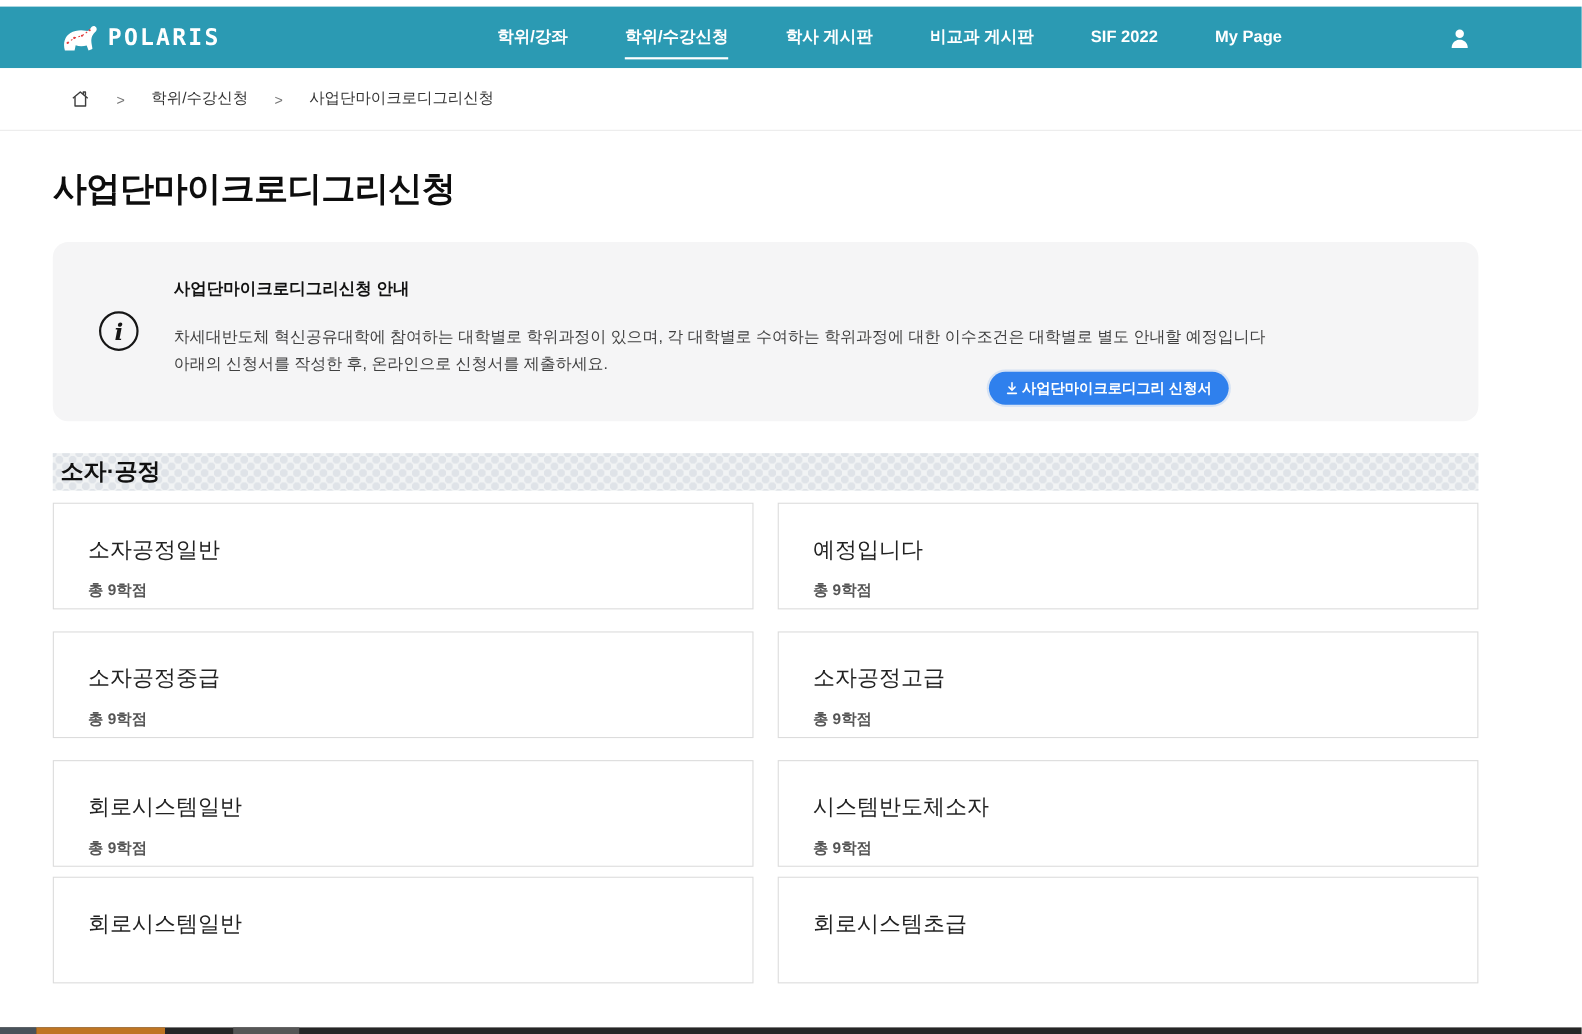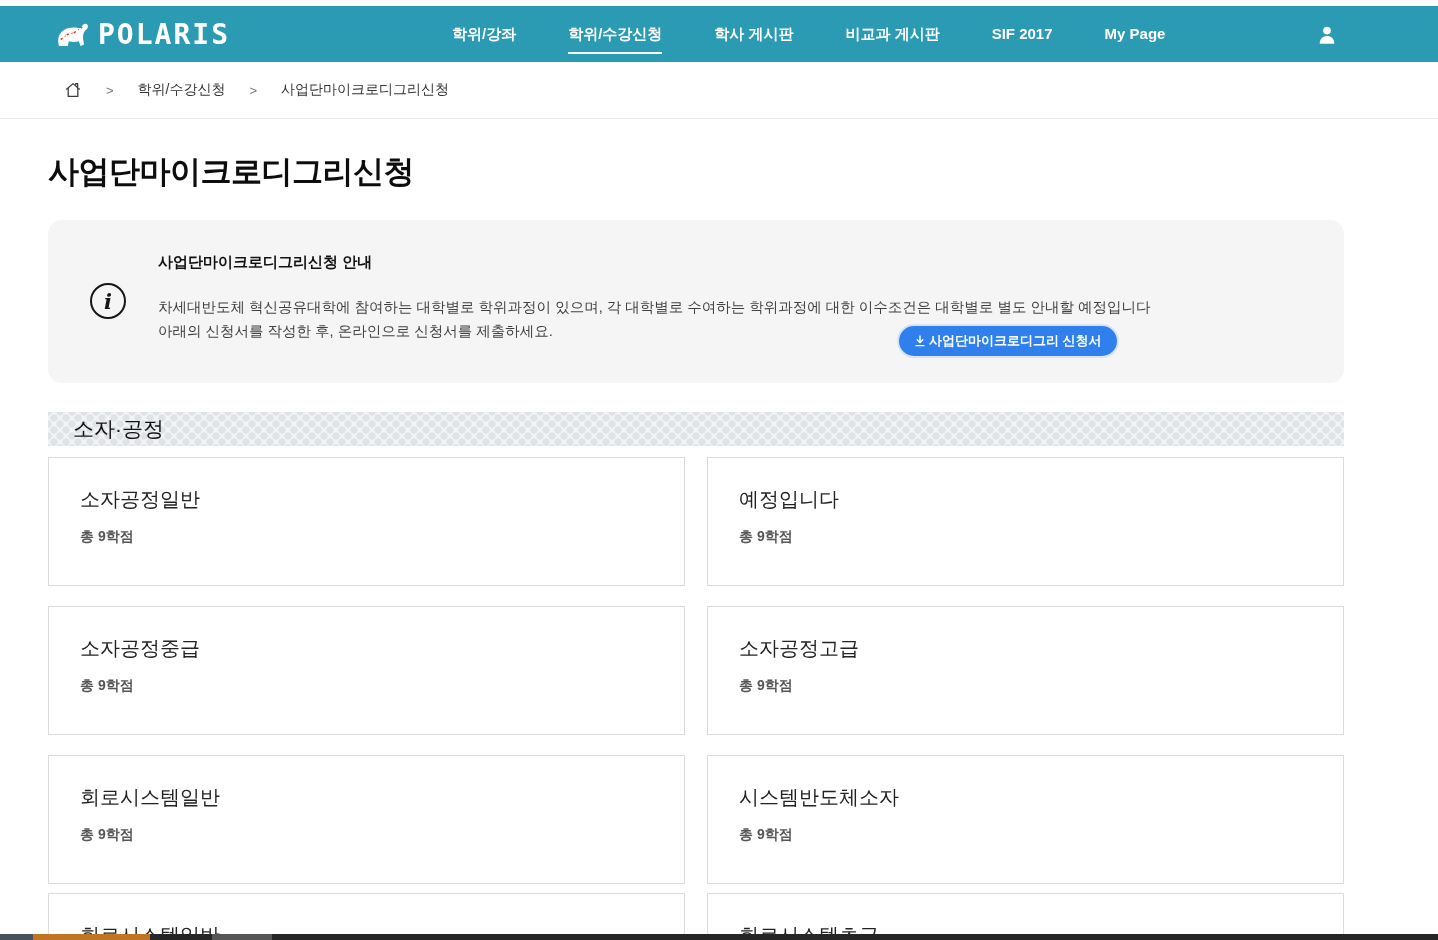--- a/index.html
+++ b/index.html
@@ -3,21 +3,21 @@
 <meta charset="utf-8">
 <style>
   * { margin:0; padding:0; box-sizing:border-box; }
   html,body { width:1438px; height:940px; overflow:hidden; background:#fff;
               font-family:"Liberation Sans", sans-serif; position:relative; }
 
   
   .topbar { position:absolute; top:6px; left:0; width:1438px; height:56px; background:#2b9ab3; }
   .logo { position:absolute; left:55px; top:0; height:56px; display:flex; align-items:center; gap:9px; cursor:pointer; }
   .brand-text { color:#fff; font-family:"DejaVu Sans Mono", monospace; font-weight:bold;
-                font-size:28px; letter-spacing:2px; }
+                font-size:21px; letter-spacing:2px; }
   .nav { position:absolute; left:452px; top:0; height:56px; display:flex; align-items:center; gap:52px; }
   .nav-item { color:#fff; font-size:15px; font-weight:700; height:56px; line-height:56px;
               position:relative; cursor:pointer; white-space:nowrap; }
   .nav-item.active::after { content:""; position:absolute; left:0; right:0; bottom:8px; height:2.5px; background:#fff; }
   .user-btn { position:absolute; right:100px; top:18px; width:22px; height:22px; cursor:pointer; }
 
   
   .breadcrumb { position:absolute; top:62px; left:0; width:1438px; height:57px;
                 border-bottom:1px solid #ebebeb; display:flex; align-items:center;
                 padding-left:64px; gap:24px; font-size:14px; color:#333; background:#fff; }
@@ -32,40 +32,40 @@
   
   .notice { margin-top:27px; height:163px; background:#f5f5f6; border-radius:14px; position:relative; }
   .info-badge { position:absolute; left:42px; top:63px; width:36px; height:36px;
                 border:2.5px solid #161616; border-radius:50%;
                 display:flex; align-items:center; justify-content:center;
                 font-family:"DejaVu Serif", serif; font-style:italic; font-weight:bold;
                 font-size:21px; color:#161616; }
   .notice-content { padding:33px 0 0 110px; }
   .notice-heading { font-size:15px; font-weight:700; color:#111; margin-bottom:23px; }
   .notice-line { font-size:14.5px; color:#3f3f3f; line-height:24px; }
-  .download-btn { position:absolute; left:851px; top:106px; height:30px;
+  .download-btn { position:absolute; left:851px; top:118px; height:30px;
                   background:#2f80ed; color:#fff; border:none; border-radius:16px;
                   font-size:13px; font-weight:700; font-family:inherit;
                   display:flex; align-items:center; gap:3px; padding:0 15px; cursor:pointer;
                   box-shadow:0 0 0 2px rgba(47,128,237,0.15); }
 
   
-  .band { height:34px; line-height:34px; padding-left:25px; font-size:21px; font-weight:400; color:#111;
+  .band { height:34px; line-height:34px; padding-left:7px; font-size:21px; font-weight:700; color:#111;
           background-color:#f1f3f4;
           background-image:radial-gradient(#dfe3e8 40%, transparent 46%),
                            radial-gradient(#dfe3e8 40%, transparent 46%);
           background-size:12px 12px; background-position:0 0, 6px 6px; }
   .band-1 { margin-top:29px; }
   .band-2 { margin-top:21px; }
 
   
   .grid { display:grid; grid-template-columns:1fr 1fr; column-gap:22px; row-gap:20px; }
   .grid-1 { margin-top:11px; }
   .grid-2 { margin-top:9px; }
-  .card { border:1px solid #dcdcdc; background:#fff; height:129px; padding:28px 0 0 31px; cursor:pointer; }
+  .card { border:1px solid #dcdcdc; background:#fff; height:97px; padding:28px 0 0 31px; cursor:pointer; }
   .card-title { font-size:20px; color:#222; font-weight:500; }
   .card-credits { margin-top:15px; font-size:14px; color:#555;font-weight:bold; }
 
   
   .taskbar { position:absolute; left:0; top:934px; width:1438px; height:6px; background:#262626; z-index:20; }
   .taskbar .seg { position:absolute; top:0; height:6px; }
   .seg-a { left:0; width:33px; background:#49525a; }
   .seg-b { left:33px; width:117px; background:#bf7522; }
   .seg-c { left:212px; width:60px; background:#565656; }
 </style>
@@ -85,21 +85,21 @@
       </svg>
     </span>
     <span class="brand-text">POLARIS</span>
   </div>
 
   <div class="nav">
     <div class="nav-item">학위/강좌</div>
     <div class="nav-item active">학위/수강신청</div>
     <div class="nav-item">학사 게시판</div>
     <div class="nav-item">비교과 게시판</div>
-    <div class="nav-item">SIF 2017</div>
+    <div class="nav-item">SIF 2022</div>
     <div class="nav-item">My Page</div>
   </div>
 
   <div class="user-btn">
     <svg width="22" height="22" viewBox="0 0 24 24" fill="#ffffff">
       <circle cx="12" cy="7.2" r="4.2"></circle>
       <path d="M4 21.5 C4 15.8 8 13.2 12 13.2 C16 13.2 20 15.8 20 21.5 Z"></path>
     </svg>
   </div>
 </div>

